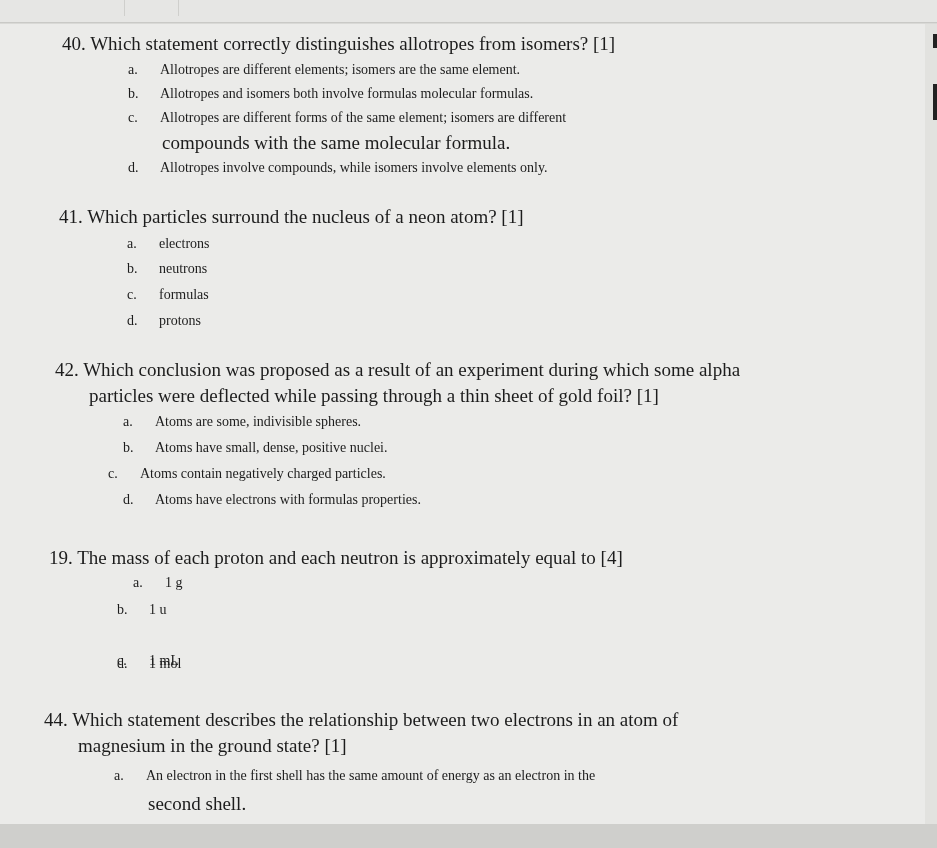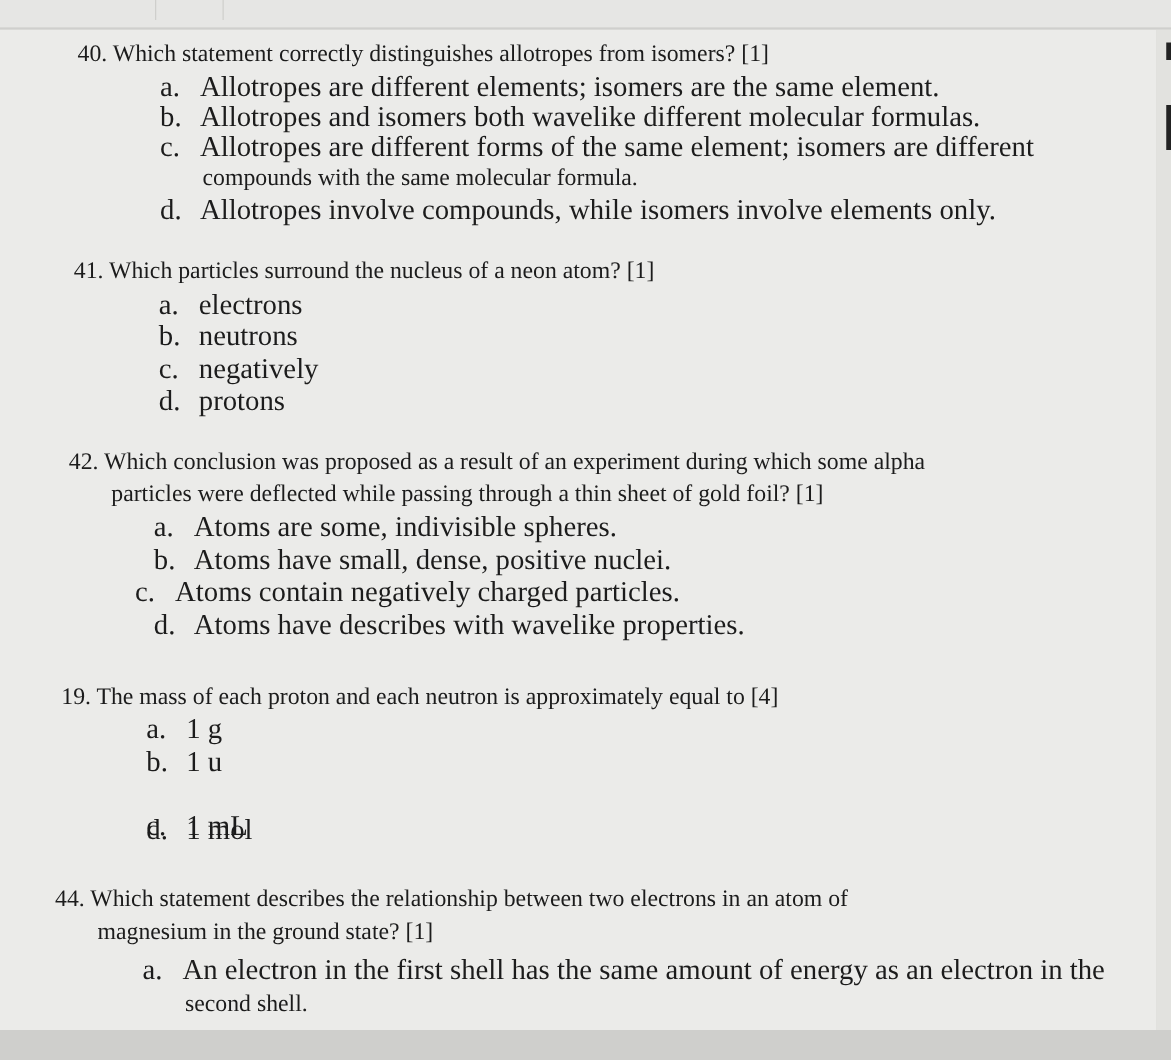--- a/index.html
+++ b/index.html
@@ -18,21 +18,21 @@
   .page {
     position:absolute; left:0; top:24px; width:925px; height:800px;
     background:#ebebe9;
   }
   .right-strip {
     position:absolute; right:0; top:24px; width:12px; height:800px; background:#e2e2df;
   }
   .right-strip .tab { position:absolute; right:0; width:4px; background:#222; }
   .bottom-band { position:absolute; left:0; top:824px; width:937px; height:24px; background:#cfcfcc; }
   .q { position:absolute; font-size:19px; line-height:26px; white-space:nowrap; }
-  .opt { position:absolute; font-size:23px; line-height:26px; white-space:nowrap; }
+  .opt { position:absolute; font-size:14px; line-height:26px; white-space:nowrap; }
   .opt .lbl { display:inline-block; width:32px; }
   .cont { position:absolute; font-size:19px; line-height:26px; white-space:nowrap; }
 </style>
 </head>
 <body>
 
 <div class="topbar">
   <div class="sep" style="left:124px"></div>
   <div class="sep" style="left:178px"></div>
 </div>
@@ -42,49 +42,49 @@
   <div class="tab" style="top:10px;height:14px"></div>
   <div class="tab" style="top:60px;height:36px"></div>
 </div>
 <div class="bottom-band"></div>
 
 <div class="q" style="left:62px;top:31px">
   <span>40.</span>
   <span>Which statement correctly distinguishes allotropes from isomers? [1]</span>
 </div>
 <div class="opt" style="left:128px;top:57px"><span class="lbl">a.</span><span>Allotropes are different elements; isomers are the same element.</span></div>
-<div class="opt" style="left:128px;top:81px"><span class="lbl">b.</span><span>Allotropes and isomers both wavelike different molecular formulas.</span></div>
+<div class="opt" style="left:128px;top:81px"><span class="lbl">b.</span><span>Allotropes and isomers both involve formulas molecular formulas.</span></div>
 <div class="opt" style="left:128px;top:105px"><span class="lbl">c.</span><span>Allotropes are different forms of the same element; isomers are different</span></div>
 <div class="cont" style="left:162px;top:130px">compounds with the same molecular formula.</div>
 <div class="opt" style="left:128px;top:155px"><span class="lbl">d.</span><span>Allotropes involve compounds, while isomers involve elements only.</span></div>
 
 <div class="q" style="left:59px;top:204px">
   <span>41.</span>
   <span>Which particles surround the nucleus of a neon atom? [1]</span>
 </div>
 <div class="opt" style="left:127px;top:231px"><span class="lbl">a.</span><span>electrons</span></div>
 <div class="opt" style="left:127px;top:256px"><span class="lbl">b.</span><span>neutrons</span></div>
-<div class="opt" style="left:127px;top:282px"><span class="lbl">c.</span><span>negatively</span></div>
+<div class="opt" style="left:127px;top:282px"><span class="lbl">c.</span><span>formulas</span></div>
 <div class="opt" style="left:127px;top:308px"><span class="lbl">d.</span><span>protons</span></div>
 
 <div class="q" style="left:55px;top:357px">
   <span>42.</span>
   <span>Which conclusion was proposed as a result of an experiment during which some alpha</span>
 </div>
 <div class="cont" style="left:89px;top:383px">particles were deflected while passing through a thin sheet of gold foil? [1]</div>
 <div class="opt" style="left:123px;top:409px"><span class="lbl">a.</span><span>Atoms are some, indivisible spheres.</span></div>
 <div class="opt" style="left:123px;top:435px"><span class="lbl">b.</span><span>Atoms have small, dense, positive nuclei.</span></div>
 <div class="opt" style="left:108px;top:461px"><span class="lbl">c.</span><span>Atoms contain negatively charged particles.</span></div>
-<div class="opt" style="left:123px;top:487px"><span class="lbl">d.</span><span>Atoms have describes with wavelike properties.</span></div>
+<div class="opt" style="left:123px;top:487px"><span class="lbl">d.</span><span>Atoms have electrons with formulas properties.</span></div>
 
 <div class="q" style="left:49px;top:545px">
   <span>19.</span>
   <span>The mass of each proton and each neutron is approximately equal to [4]</span>
 </div>
-<div class="opt" style="left:117px;top:570px"><span class="lbl">a.</span><span>1 g</span></div>
+<div class="opt" style="left:133px;top:570px"><span class="lbl">a.</span><span>1 g</span></div>
 <div class="opt" style="left:117px;top:597px"><span class="lbl">b.</span><span>1 u</span></div>
 <div class="opt" style="left:117px;top:648px"><span class="lbl">c.</span><span>1 mL</span></div>
 <div class="opt" style="left:117px;top:651px"><span class="lbl">d.</span><span>1 mol</span></div>
 
 <div class="q" style="left:44px;top:707px">
   <span>44.</span>
   <span>Which statement describes the relationship between two electrons in an atom of</span>
 </div>
 <div class="cont" style="left:78px;top:733px">magnesium in the ground state? [1]</div>
 <div class="opt" style="left:114px;top:763px"><span class="lbl">a.</span><span>An electron in the first shell has the same amount of energy as an electron in the</span></div>

